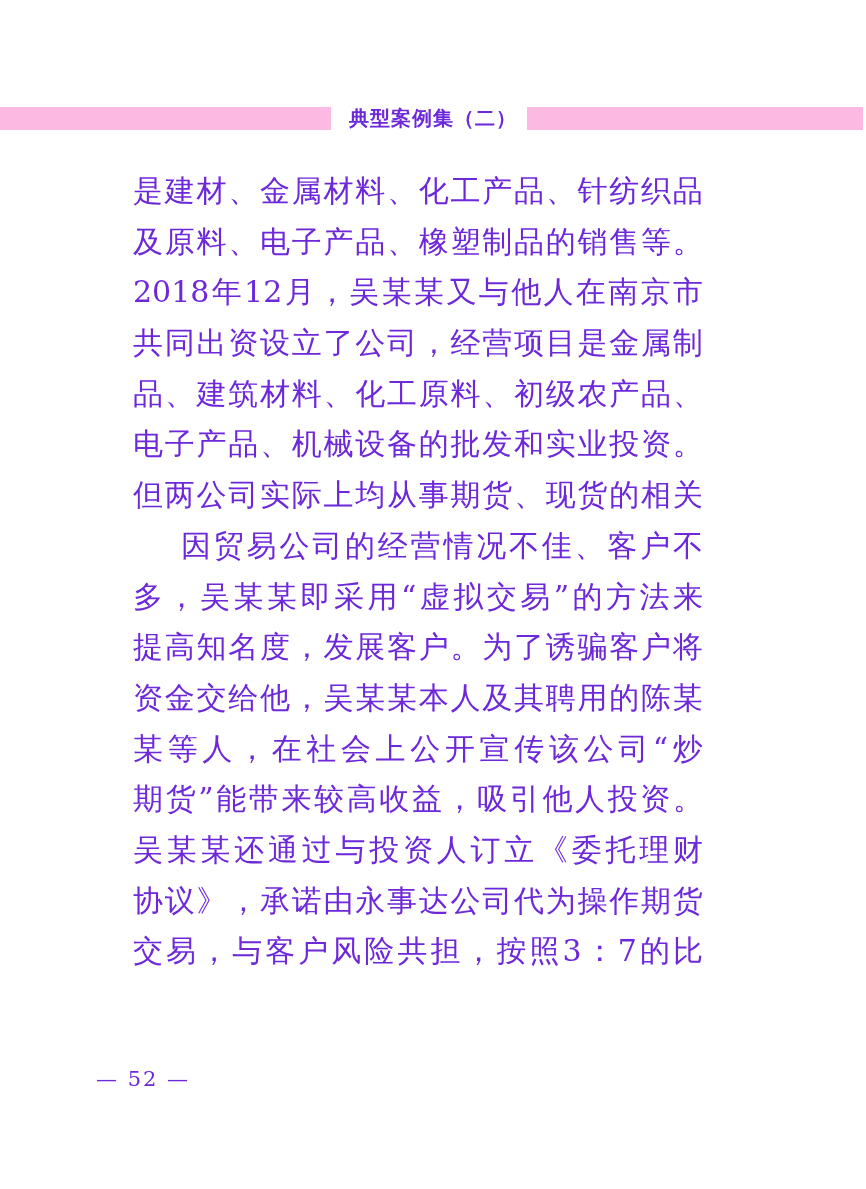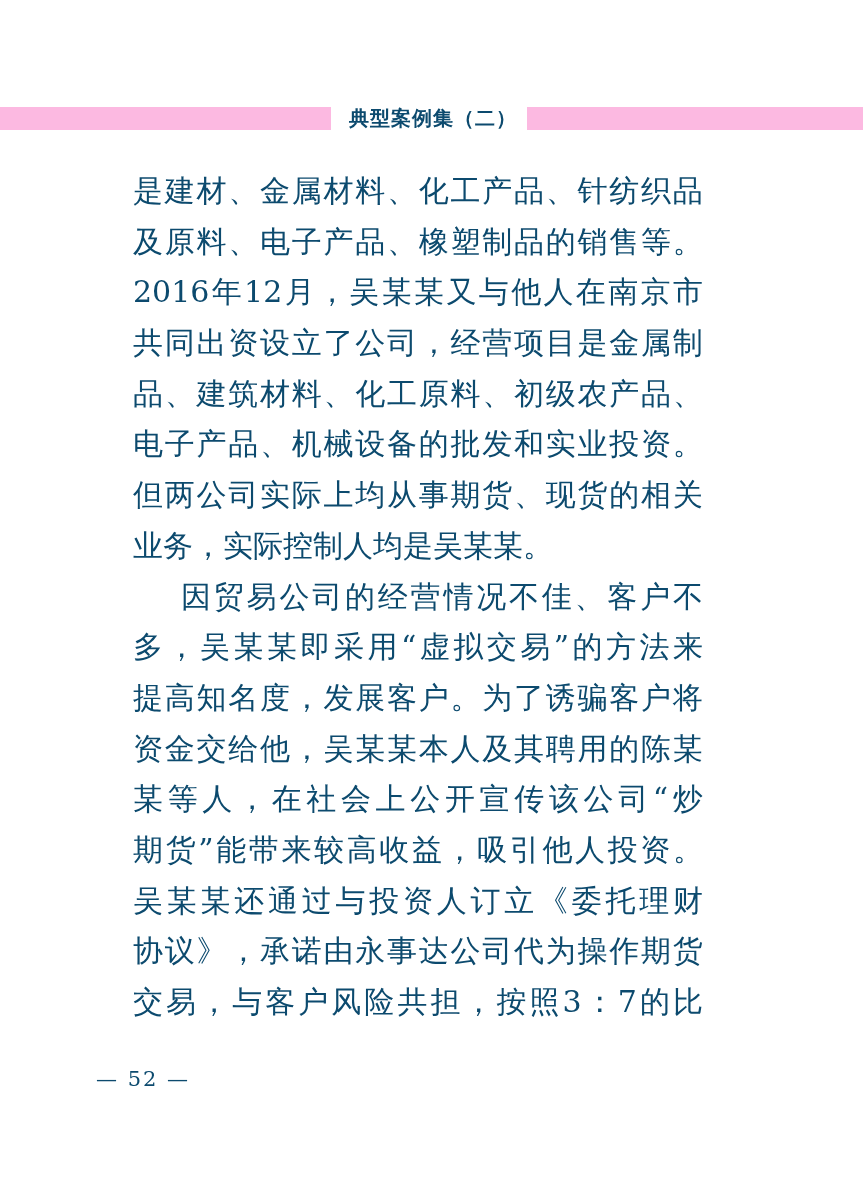--- a/index.html
+++ b/index.html
@@ -59,21 +59,21 @@
     position: absolute;
     left: 96px; top: 1063px;
     font-size: 21px;
     line-height: 32px;
     letter-spacing: 2px;
   }
 </style>
 </head>
 <body style="background: rgb(255, 255, 255);">
 
-<div class="page" style="color: #0c4a6e;">
+<div class="page" style="color: #6d28d9;">
 
   <div class="header">
     <div class="band band-left" style="background: rgb(252, 185, 225);"></div>
     <div class="header-title">典型案例集（二）</div>
     <div class="band band-right" style="background: rgb(252, 185, 225);"></div>
   </div>
 
   <div class="body-text">
     <div class="line jline">
         <span>是</span>
@@ -109,21 +109,21 @@
         <span>塑</span>
         <span>制</span>
         <span>品</span>
         <span>的</span>
         <span>销</span>
         <span>售</span>
         <span>等</span>
         <span>。</span>
       </div>
     <div class="line jline">
-        <span>2016 </span>
+        <span>2018 </span>
         <span>年</span>
         <span> 12 </span>
         <span>月</span>
         <span>，</span>
         <span>吴</span>
         <span>某</span>
         <span>某</span>
         <span>又</span>
         <span>与</span>
         <span>他</span>
@@ -206,21 +206,20 @@
         <span>事</span>
         <span>期</span>
         <span>货</span>
         <span>、</span>
         <span>现</span>
         <span>货</span>
         <span>的</span>
         <span>相</span>
         <span>关</span>
       </div>
-    <div class="line njline">业务，实际控制人均是吴某某。</div>
     <div class="line jline indent">
         <span>因</span>
         <span>贸</span>
         <span>易</span>
         <span>公</span>
         <span>司</span>
         <span>的</span>
         <span>经</span>
         <span>营</span>
         <span>情</span>

